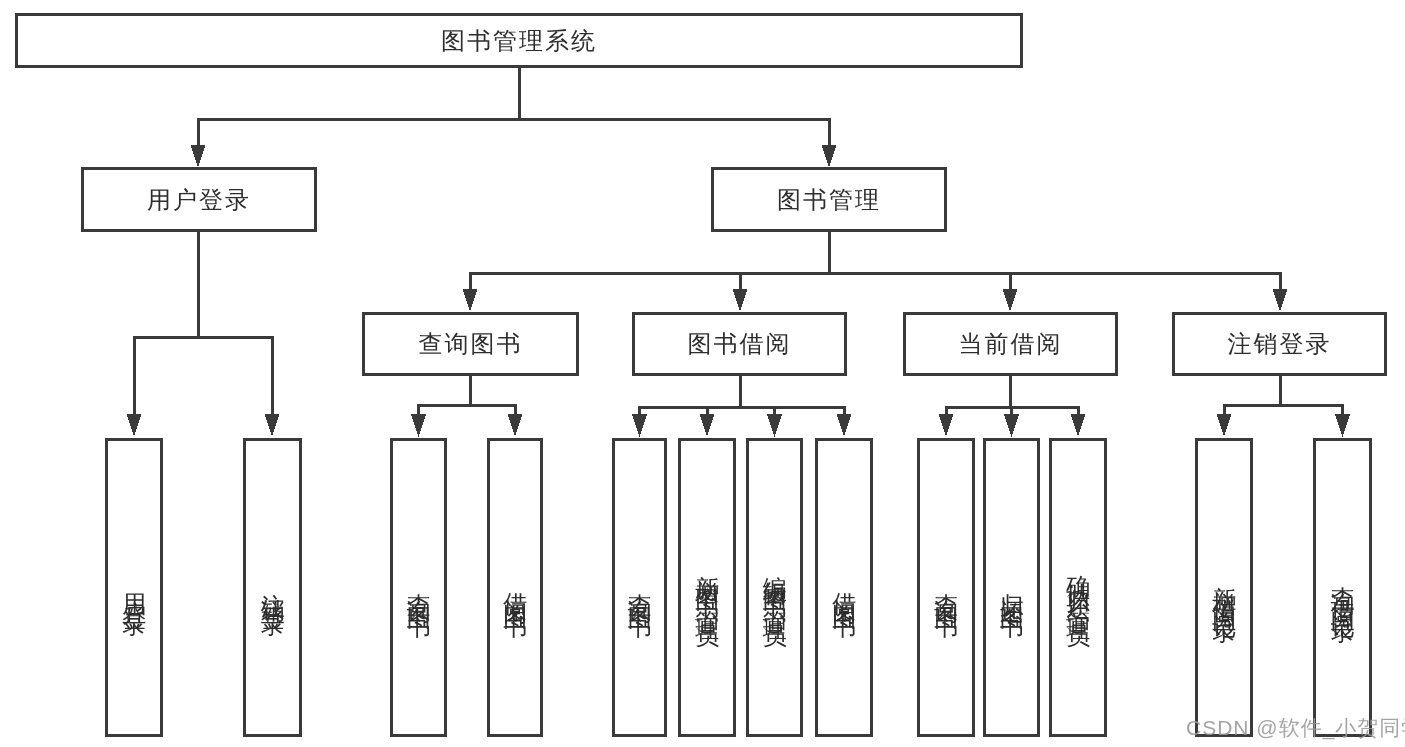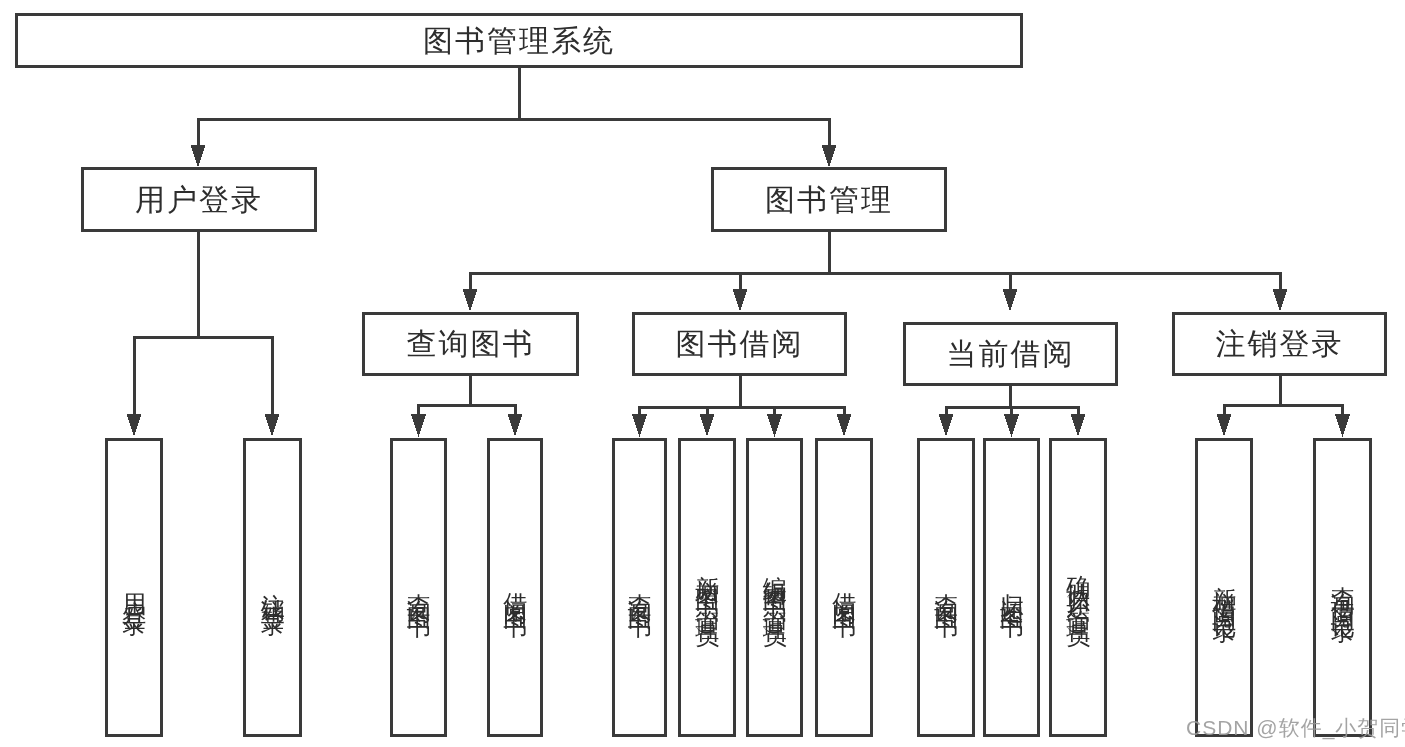--- a/index.html
+++ b/index.html
@@ -22,21 +22,21 @@
     position: absolute;
     box-sizing: border-box;
     background: #ffffff;
     border: 3px solid #3a3a3a;
     display: flex;
     align-items: center;
     justify-content: center;
     color: #2d2d2d;
   }
   .node .hlabel {
-    font-size: 30px;
+    font-size: 24px;
     letter-spacing: 2px;
     white-space: nowrap;
     line-height: 1;
   }
   .vnode { top: 438px; height: 299px; }
   .vnode .vlabel {
     writing-mode: vertical-rl;
     text-orientation: mixed;
     font-size: 24px;
     letter-spacing: 7px;
@@ -145,21 +145,21 @@
   <div class="node" style="left:711px; top:167px; width:236px; height:65px;">
     <span class="hlabel">图书管理</span>
   </div>
 
   <div class="node" style="left:362px; top:312px; width:217px; height:64px;">
     <span class="hlabel">查询图书</span>
   </div>
   <div class="node" style="left:632px; top:312px; width:215px; height:64px;">
     <span class="hlabel">图书借阅</span>
   </div>
-  <div class="node" style="left:903px; top:312px; width:215px; height:64px;margin-top:10px;">
+  <div class="node" style="left:903px; top:312px; width:215px; height:64px;">
     <span class="hlabel">当前借阅</span>
   </div>
   <div class="node" style="left:1172px; top:312px; width:215px; height:64px;">
     <span class="hlabel">注销登录</span>
   </div>
 
   <div class="node vnode" style="left:105px; width:58px;">
     <span class="vlabel">用户登录</span>
   </div>
   <div class="node vnode" style="left:243px; width:59px;">

